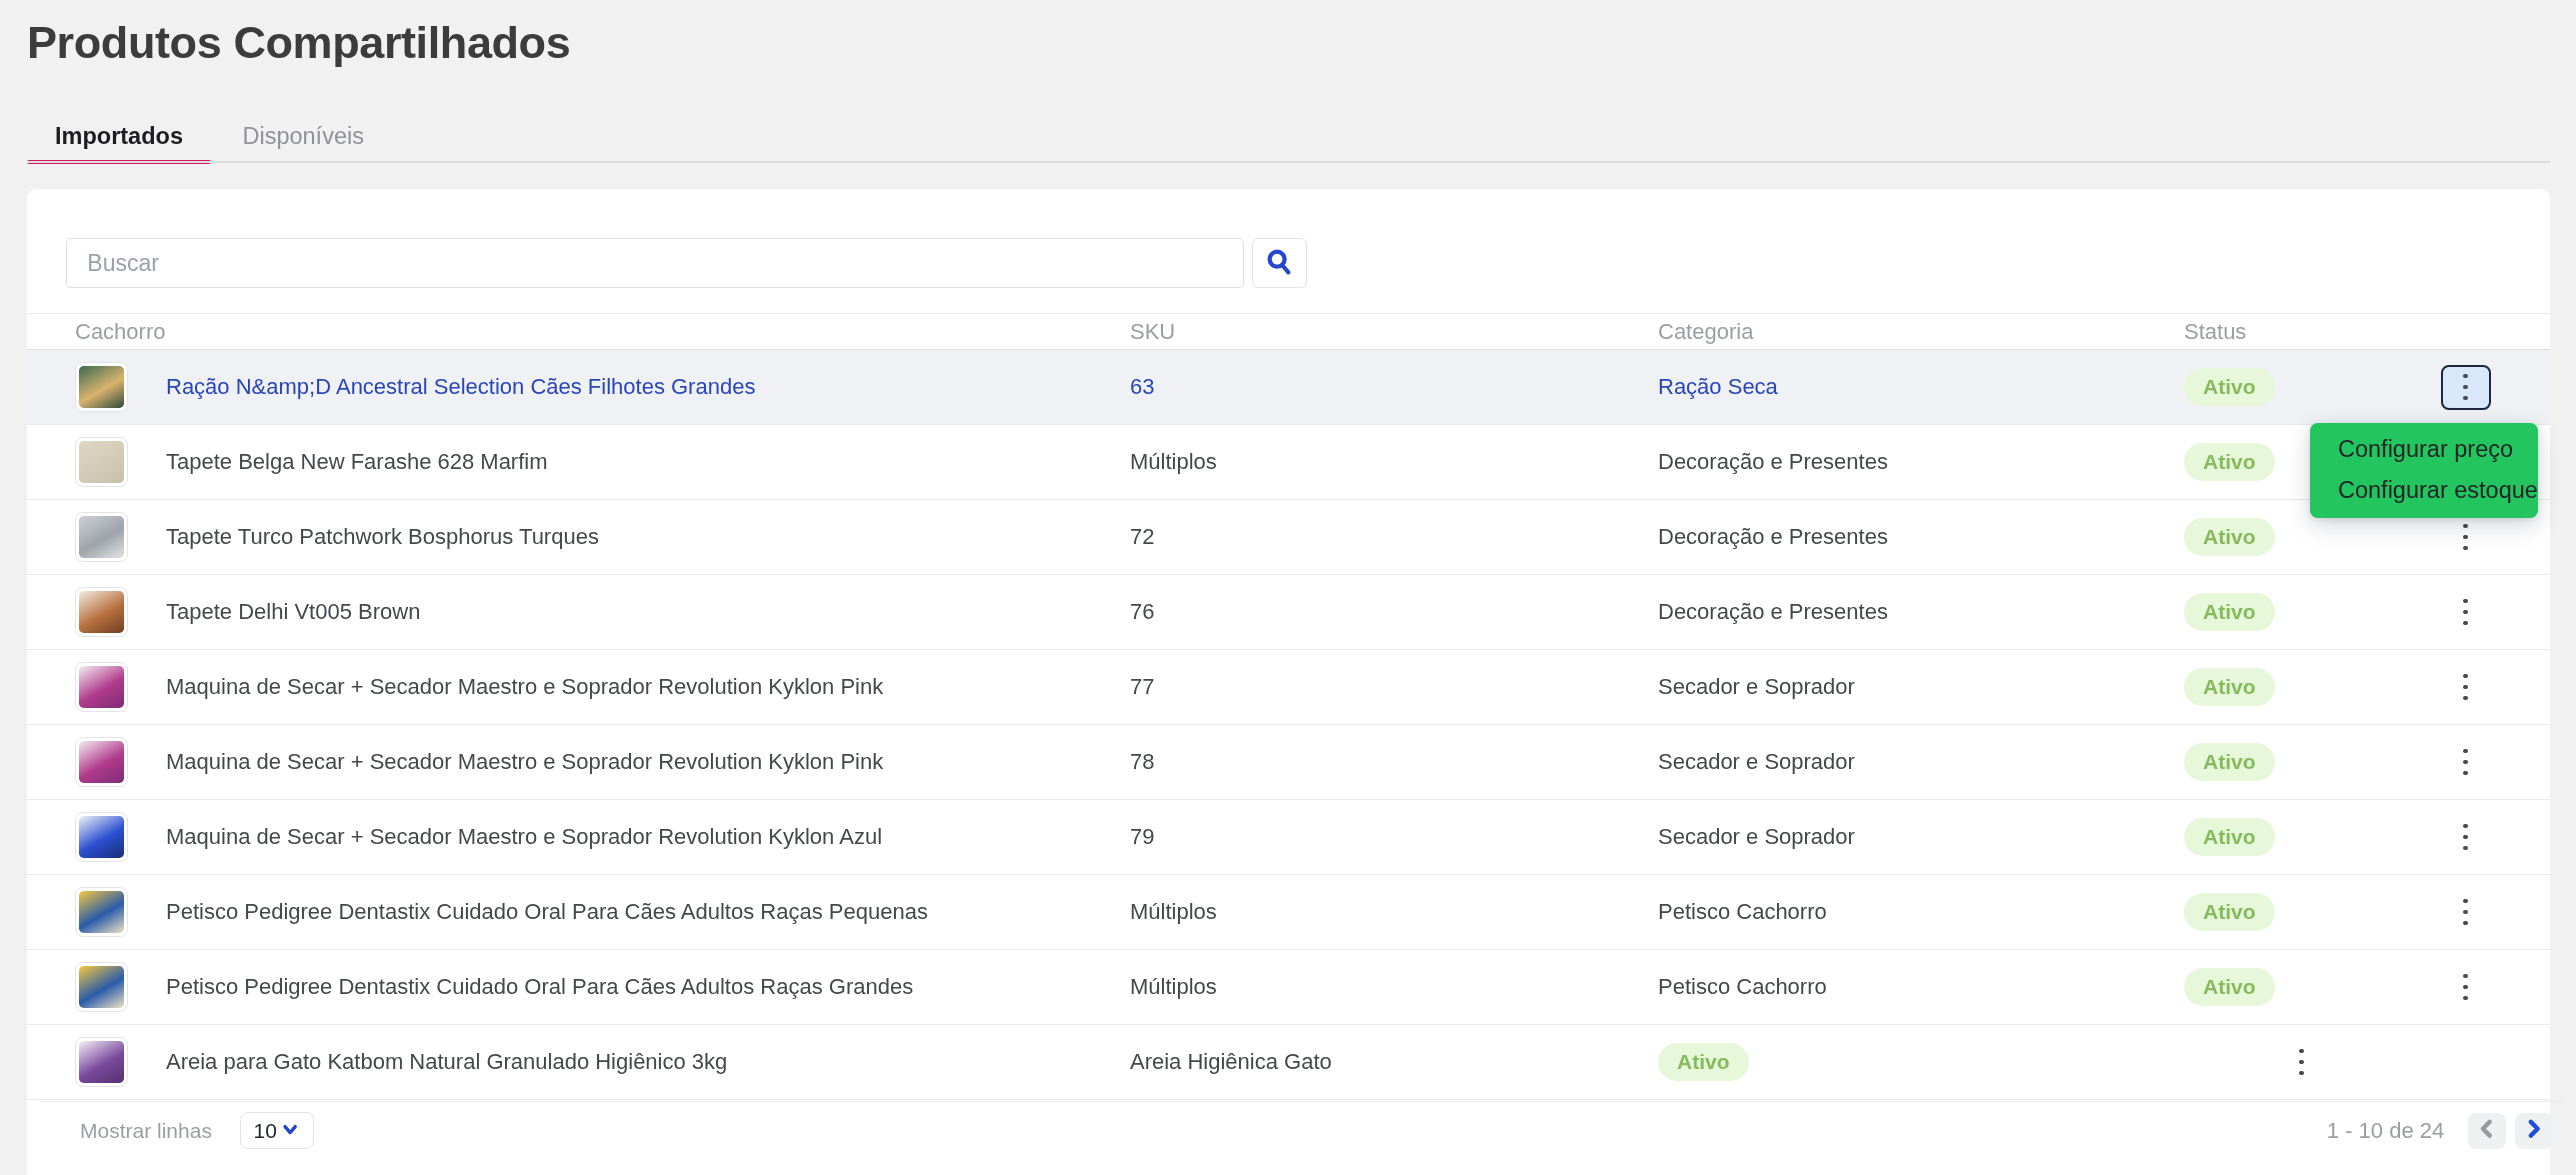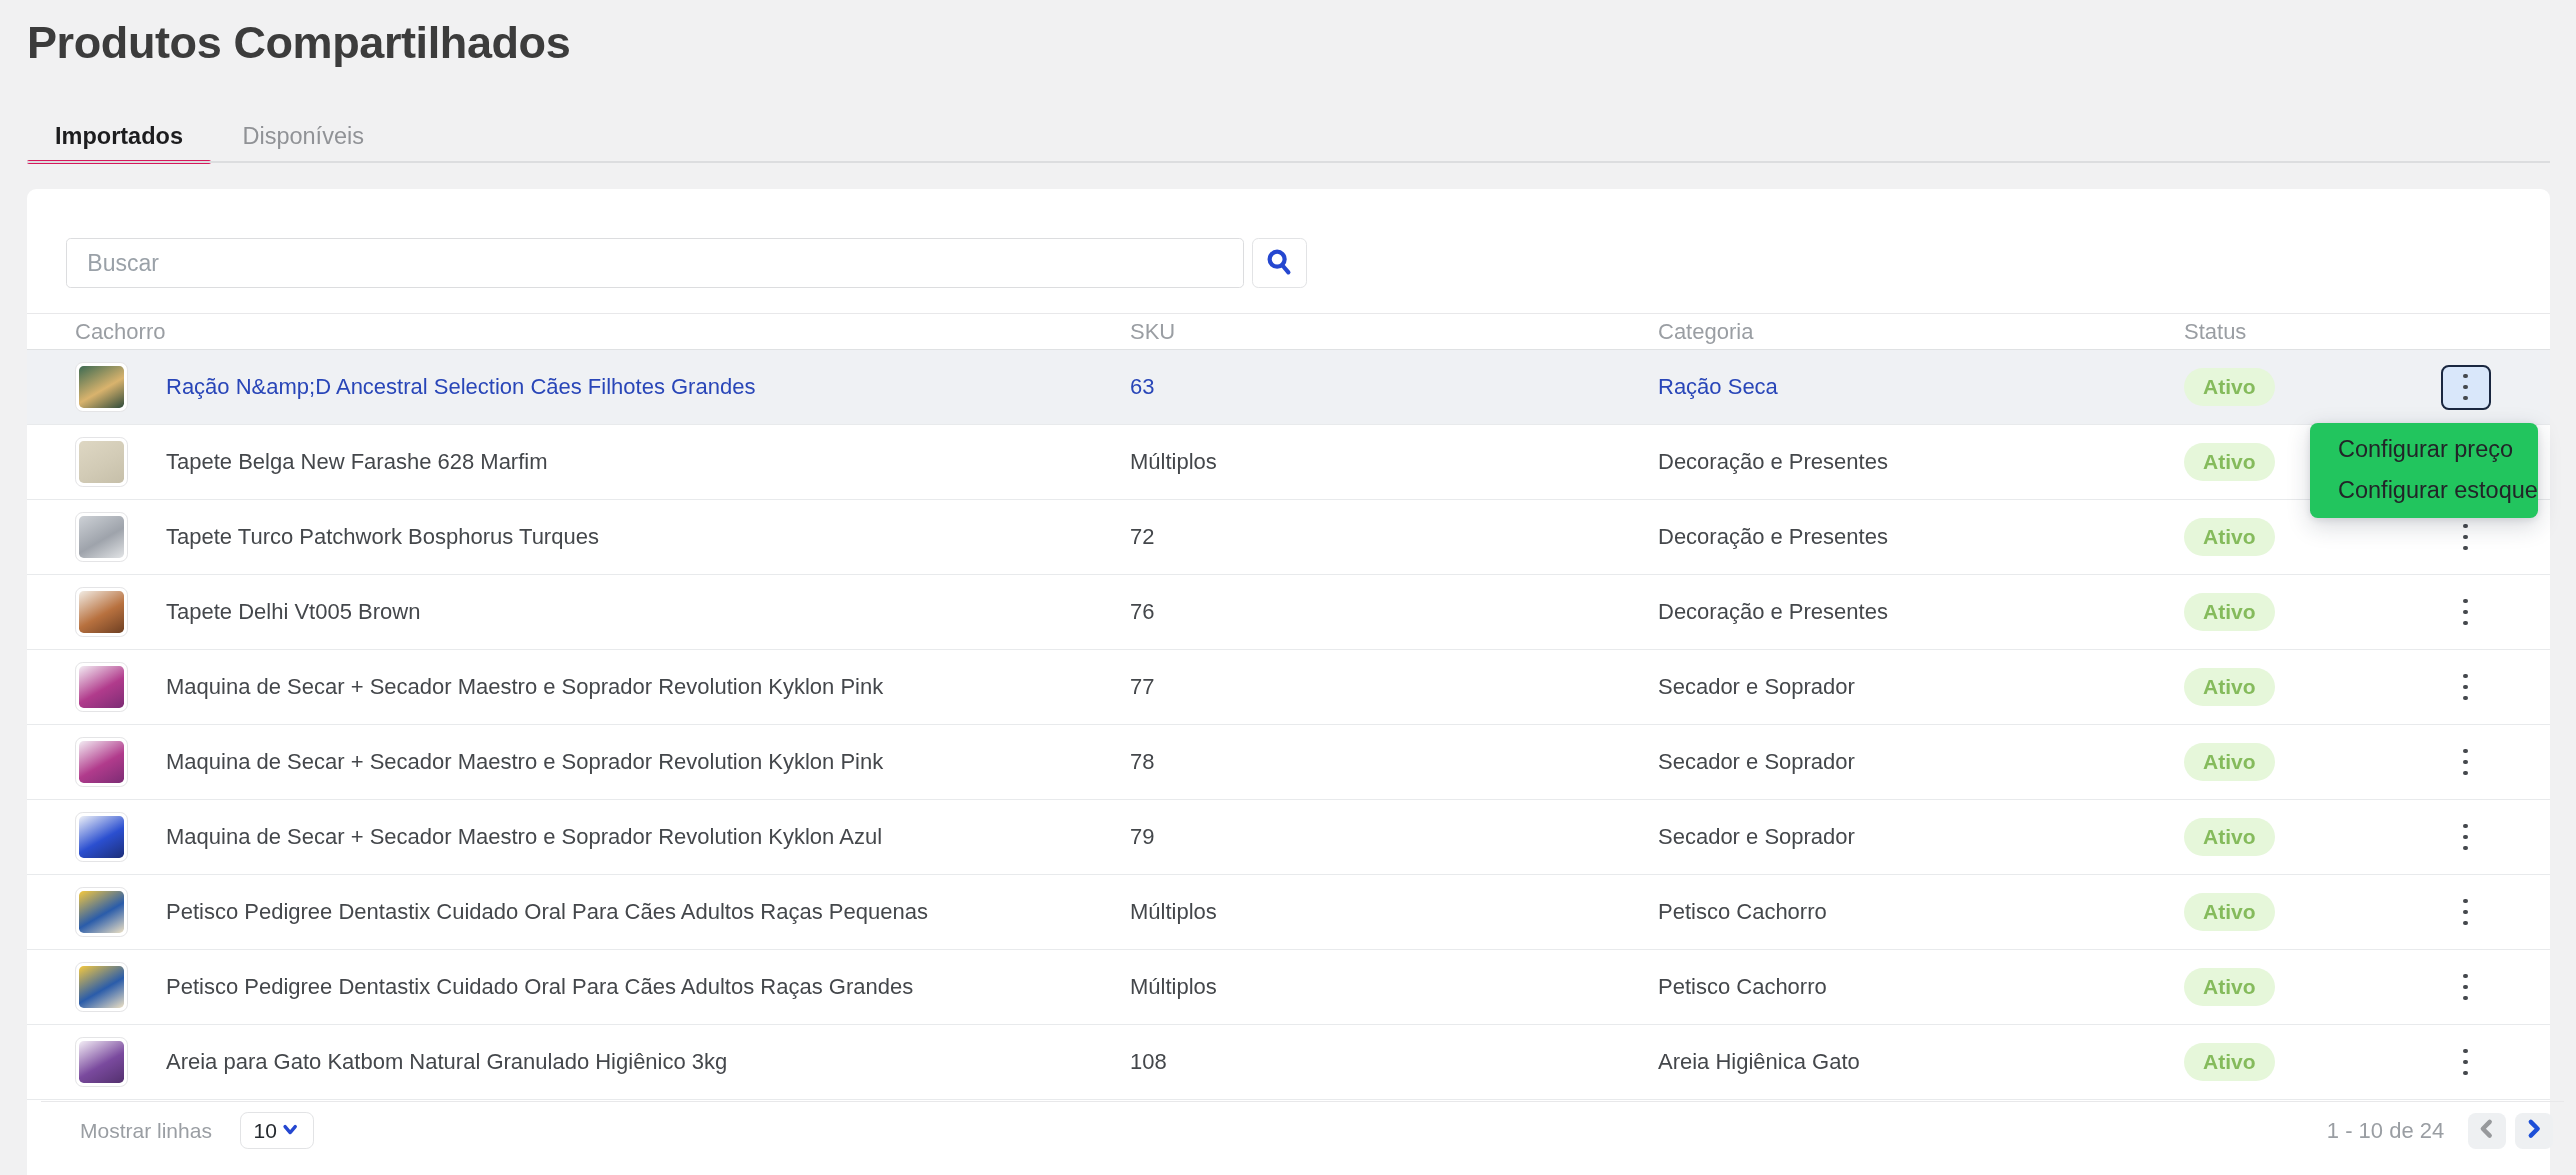--- a/index.html
+++ b/index.html
@@ -288,21 +288,20 @@
     </div>
   </div>
 
   <div class="tr">
     <div class="td td-product">
       <div class="thumb">
         <div class="thumb-img" style="background: linear-gradient(150deg, rgb(244, 238, 246) 0%, rgb(122, 74, 158) 55%, rgb(83, 48, 110) 100%);"></div>
       </div>
       <span class="pname cell-text">Areia para Gato Katbom Natural Granulado Higiênico 3kg</span>
     </div>
-    <div class="td"><span class="cell-text">108</span></div>
     <div class="td"><span class="cell-text">Areia Higiênica Gato</span></div>
     <div class="td"><span class="badge">Ativo</span></div>
     <div class="td td-actions">
       <button class="kebab">
         <span class="dot"></span>
         <span class="dot"></span>
         <span class="dot"></span>
       </button>
     </div>
   </div>

